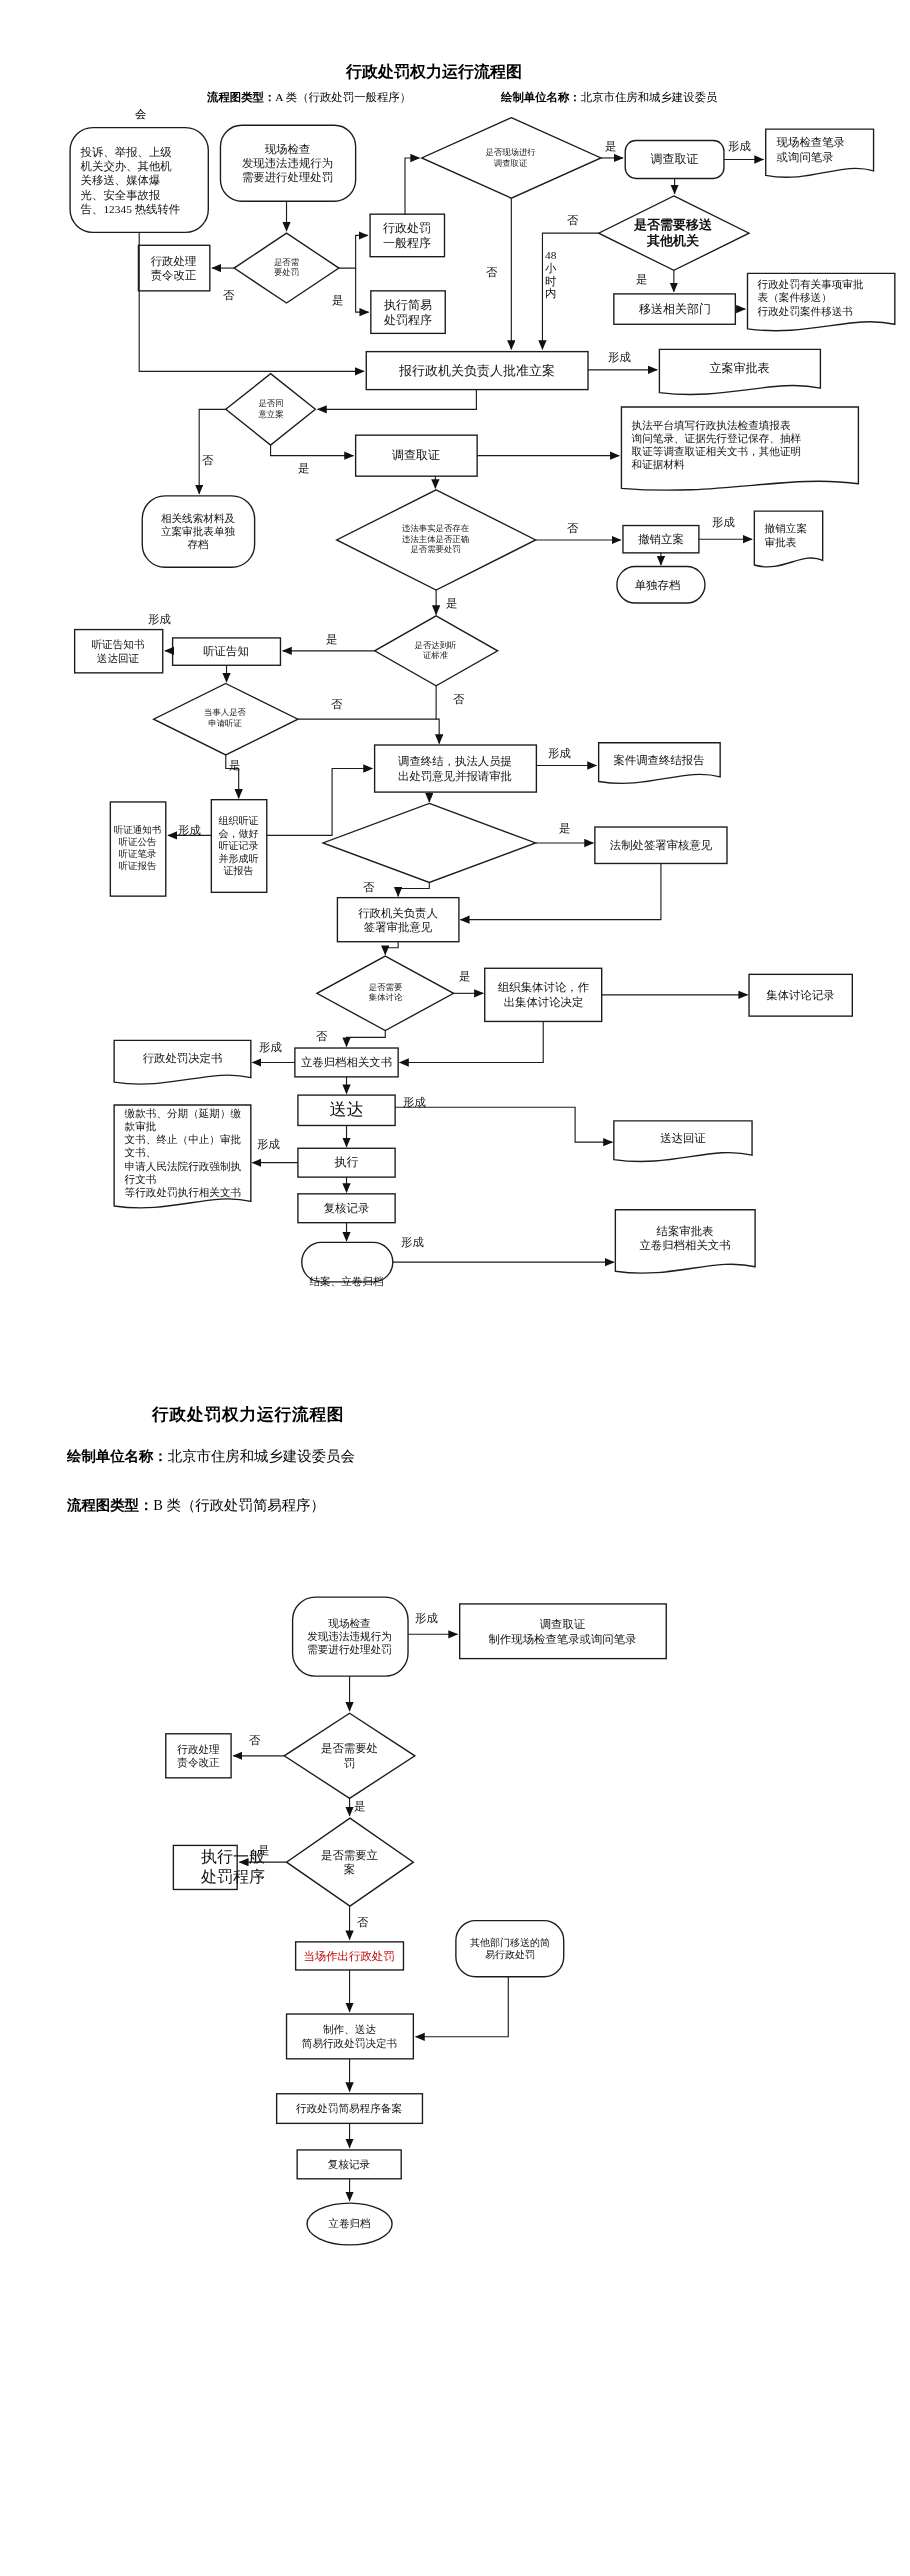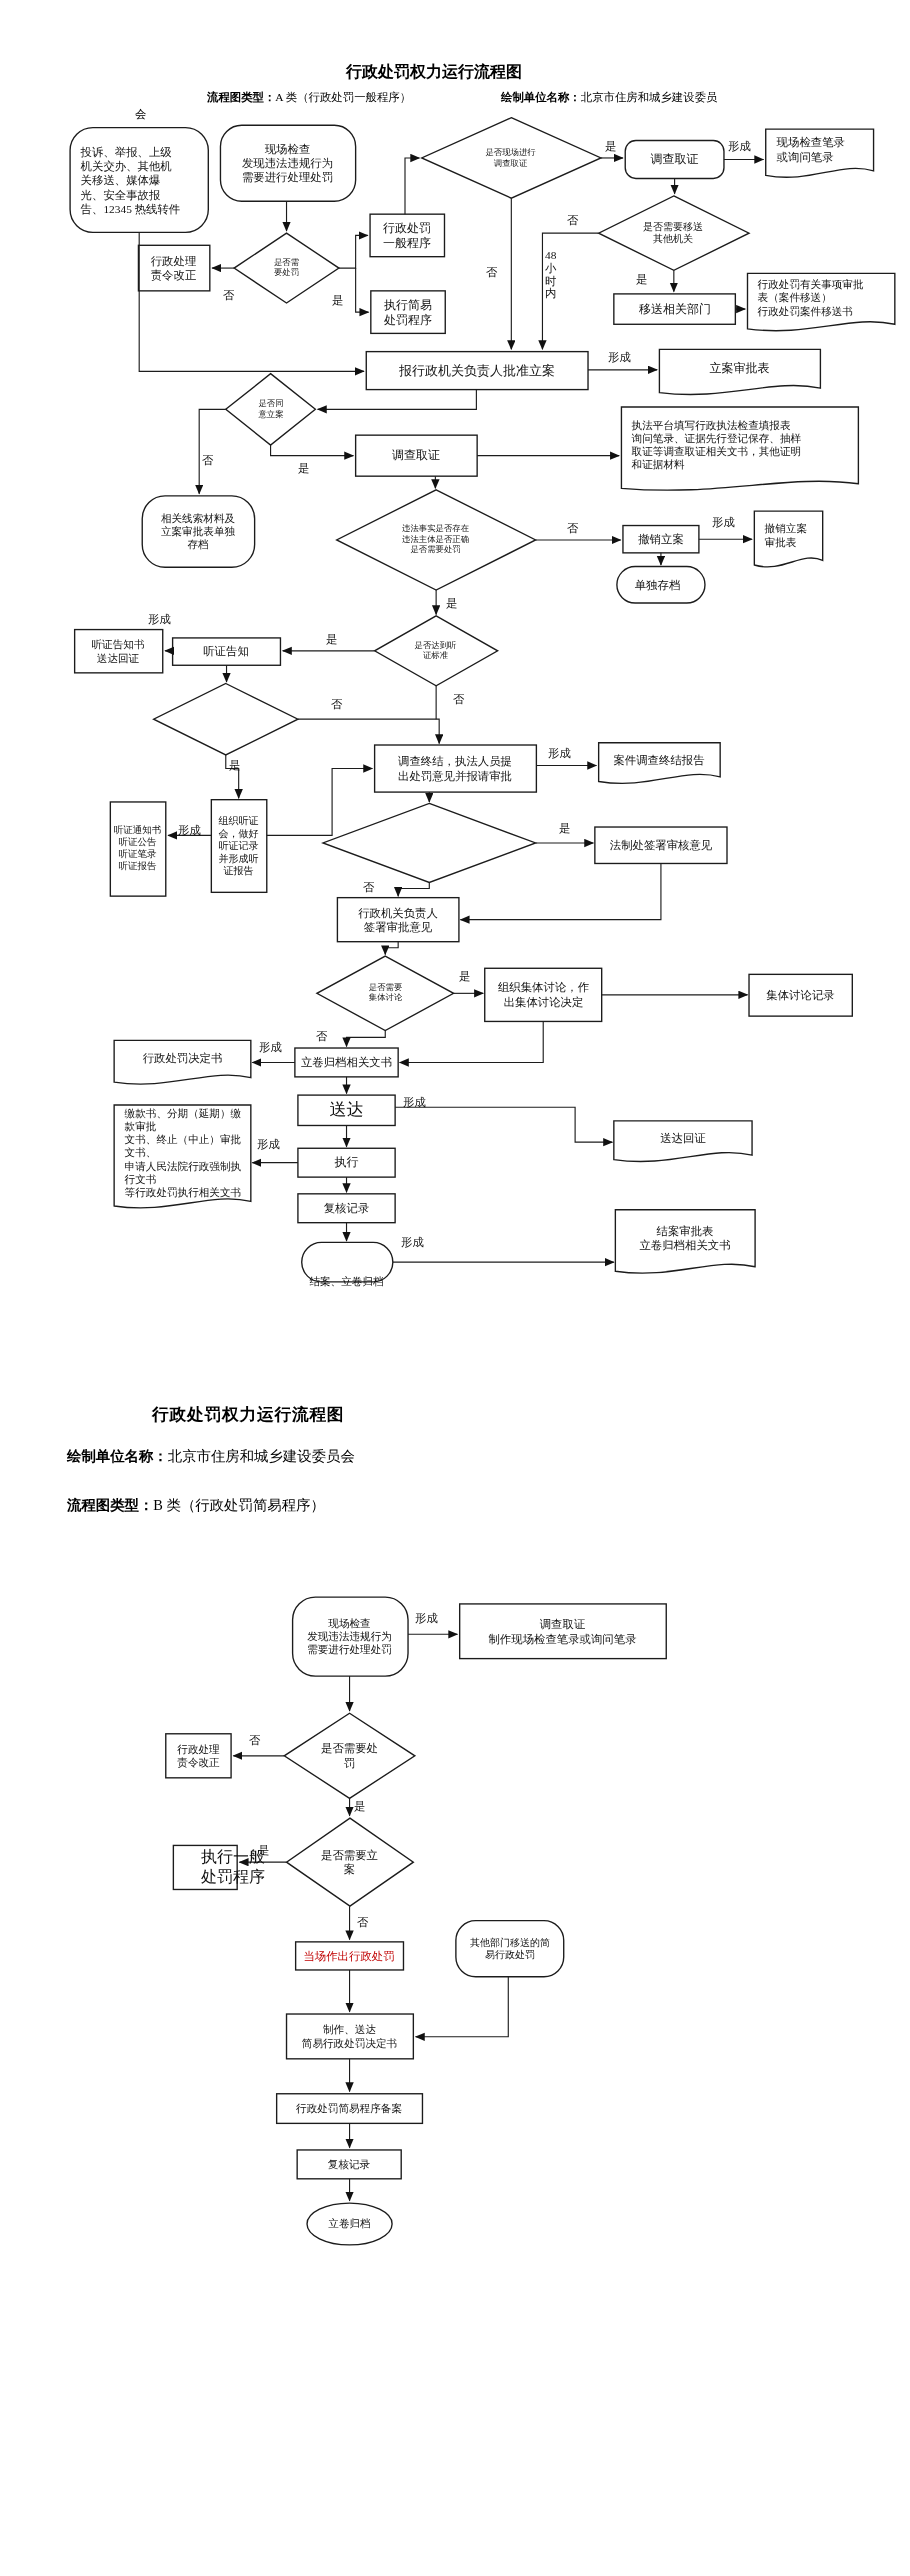--- a/index.html
+++ b/index.html
@@ -172,21 +172,21 @@
       <div class="node-text left" style="left: 766px; top: 129px; width: 108px; height: 50px; font-size: 11.4px; padding-bottom: 9px;">现场检查笔录
 或询问笔录</div>
       <div class="node-text" style="left: 234px; top: 233px; width: 105px; height: 70px; font-size: 8.4px;">是否需
 要处罚</div>
       <div class="node-text" style="left: 138px; top: 245px; width: 71px; height: 46px; font-size: 11.4px;">行政处理
 责令改正</div>
       <div class="node-text" style="left: 370px; top: 214px; width: 74px; height: 43px; font-size: 12px;">行政处罚
 一般程序</div>
       <div class="node-text" style="left: 371px; top: 291px; width: 74px; height: 43px; font-size: 12px;">执行简易
 处罚程序</div>
-      <div class="node-text" style="left: 598px; top: 196px; width: 150px; height: 74px; font-size: 10px;">是否需要移送
+      <div class="node-text" style="left: 598px; top: 196px; width: 150px; height: 74px; font-size: 13px; font-weight: bold;">是否需要移送
 其他机关</div>
       <div class="node-text" style="left: 614px; top: 294px; width: 122px; height: 30px; font-size: 12px;">移送相关部门</div>
       <div class="node-text left" style="left: 747px; top: 273px; width: 147px; height: 59px; font-size: 10.6px; padding-bottom: 9px;">行政处罚有关事项审批
 表（案件移送）
 行政处罚案件移送书</div>
       <div class="node-text" style="left: 366px; top: 352px; width: 222px; height: 38px; font-size: 13px;">报行政机关负责人批准立案</div>
       <div class="node-text" style="left: 659px; top: 349px; width: 161px; height: 47px; font-size: 12px; padding-bottom: 9px;">立案审批表</div>
       <div class="node-text" style="left: 226px; top: 374px; width: 90px; height: 71px; font-size: 8.4px;">是否同
 意立案</div>
       <div class="node-text" style="left: 142px; top: 496px; width: 112px; height: 71px; font-size: 10.6px;">相关线索材料及
@@ -202,20 +202,22 @@
 和证据材料</div>
       <div class="node-text" style="left: 623px; top: 526px; width: 76px; height: 27px; font-size: 11.4px;">撤销立案</div>
       <div class="node-text left" style="left: 754px; top: 511px; width: 68px; height: 58px; font-size: 10.6px; padding-bottom: 9px;">撤销立案
 审批表</div>
       <div class="node-text" style="left: 617px; top: 567px; width: 81px; height: 36px; font-size: 11.4px;">单独存档</div>
       <div class="node-text" style="left: 374px; top: 616px; width: 123px; height: 70px; font-size: 8.4px;">是否达到听
 证标准</div>
       <div class="node-text" style="left: 172px; top: 638px; width: 108px; height: 27px; font-size: 11.4px;">听证告知</div>
       <div class="node-text" style="left: 74px; top: 630px; width: 88px; height: 43px; font-size: 10.6px;">听证告知书
 送达回证</div>
+      <div class="node-text" style="left: 153px; top: 683px; width: 144px; height: 71px; font-size: 8.4px;">当事人是否
+申请听证</div>
       <div class="node-text" style="left: 374px; top: 745px; width: 162px; height: 47px; font-size: 11.4px;">调查终结，执法人员提
 出处罚意见并报请审批</div>
       <div class="node-text" style="left: 598px; top: 743px; width: 122px; height: 43px; font-size: 11.4px; padding-bottom: 9px;">案件调查终结报告</div>
       <div class="node-text" style="left: 211px; top: 800px; width: 55px; height: 93px; font-size: 10px;">组织听证
 会，做好
 听证记录
 并形成听
 证报告</div>
       <div class="node-text" style="left: 110px; top: 802px; width: 55px; height: 94px; font-size: 9.5px;">听证通知书
 听证公告

